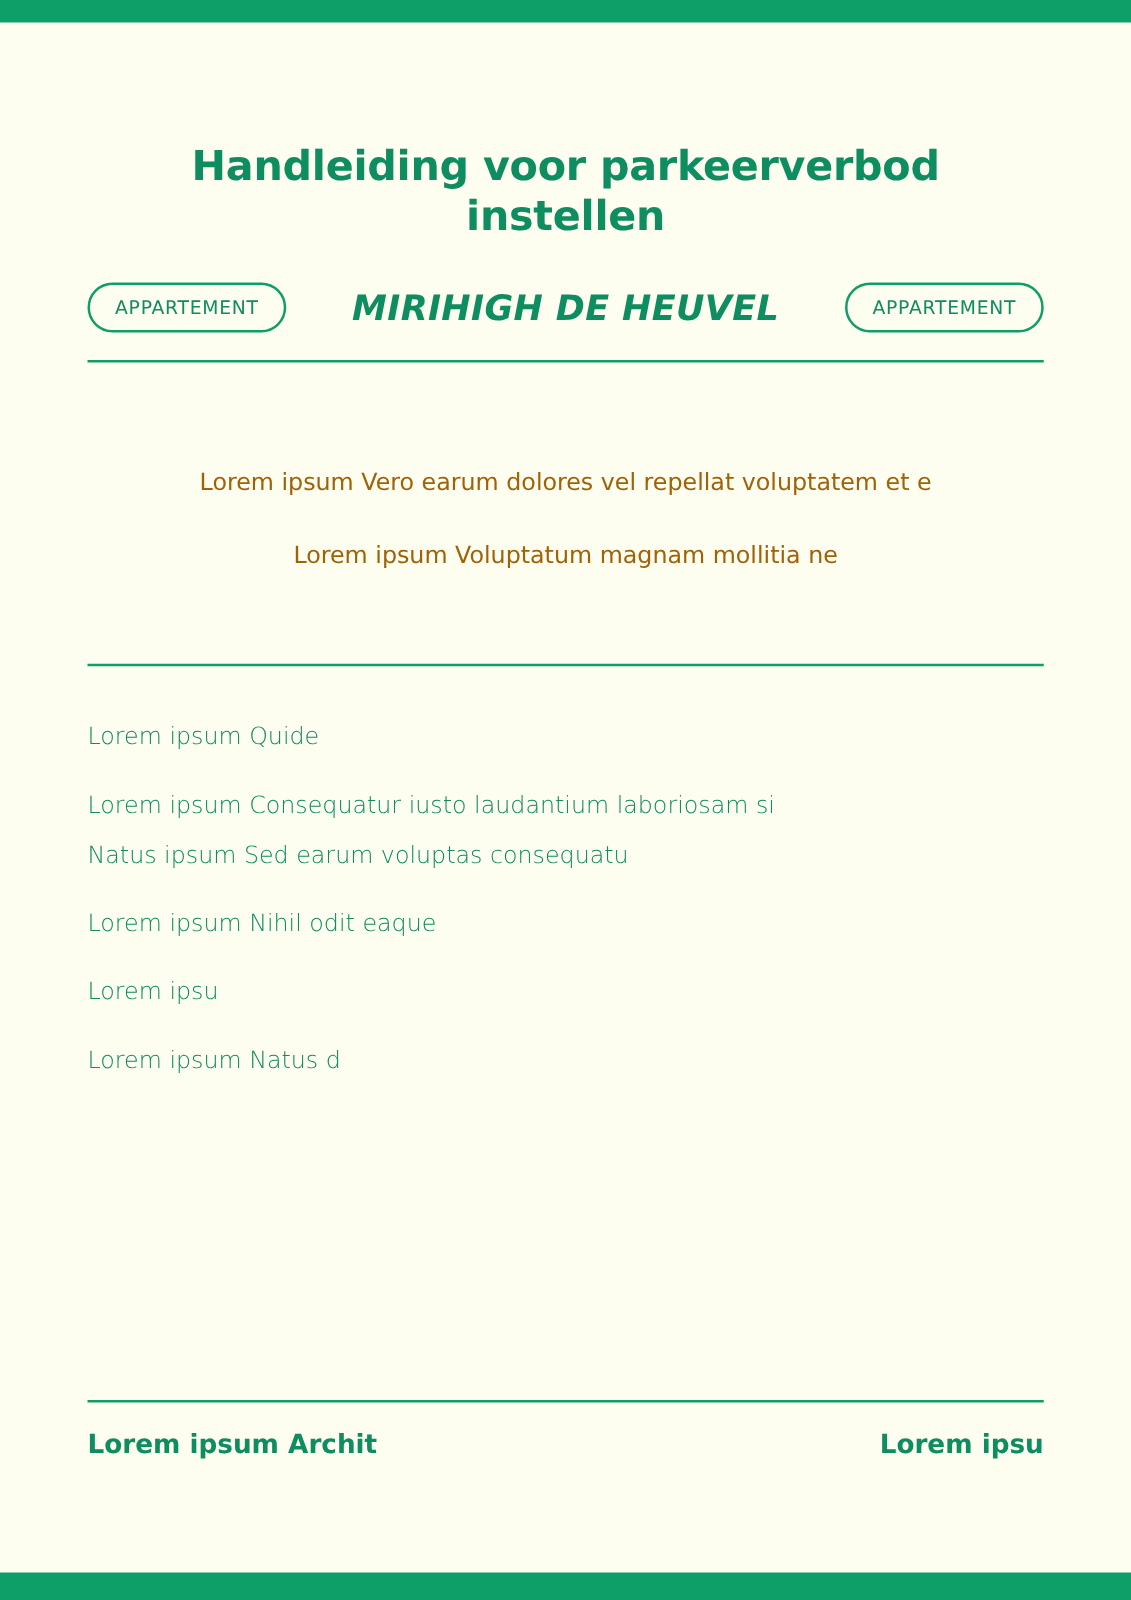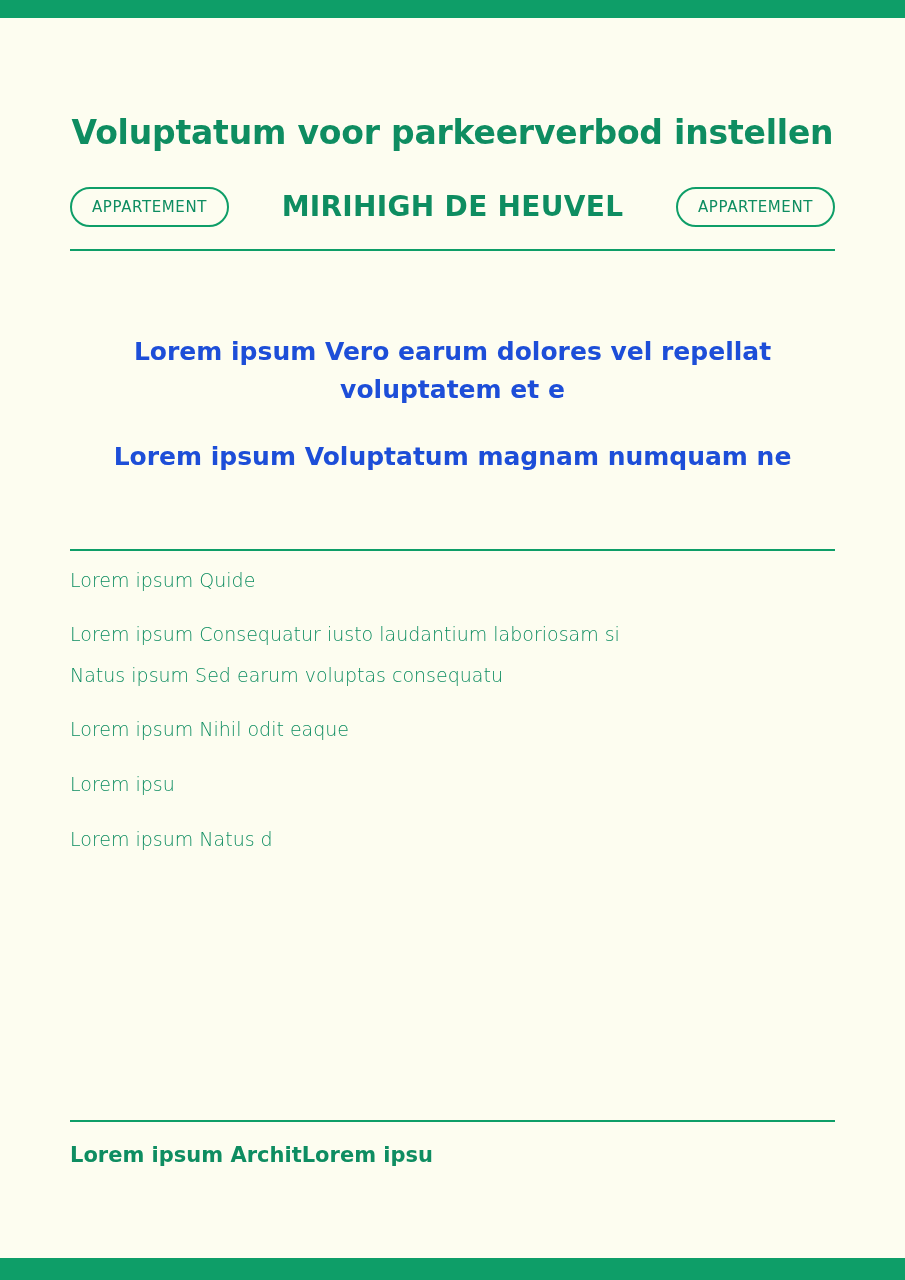--- a/index.html
+++ b/index.html
@@ -63,47 +63,48 @@
     background: transparent;
     white-space: nowrap;
   }
   .venue {
     font-size: 28px;
     font-weight: bold;
     color: #0e8d61;
     letter-spacing: 0.3px;
     text-align: center;
     flex: 1;
+    font-style: italic;
   }
   .rule {
     height: 2px;
     background: #0e9e68;
     margin-top: 22px;
   }
   .intro {
     margin-top: 82px;
     text-align: center;
   }
   .intro p {
     margin: 0 0 28px 0;
-    font-size: 25px;
+    font-size: 19px;
     line-height: 1.55;
-    color: #1d4ed8;
-    font-weight: 700;
+    color: #a16207;
+    font-weight: 400;
   }
   .intro p.wide {
     padding: 0 12px;
   }
   .rule-mid {
     height: 2px;
     background: #0e9e68;
     margin-top: 72px;
   }
   .list {
-    margin-top: 16px;
+    margin-top: 43px;
   }
   .list-item {
     font-size: 19px;
     font-weight: 300;
     color: #0e8d61;
     line-height: 1.45;
     margin-bottom: 27px;
   }
   .list-item.tight {
     margin-bottom: 13px;
@@ -115,48 +116,49 @@
     top: 1102px;
     height: 2px;
     background: #0e9e68;
   }
   .footer {
     position: absolute;
     left: 70px;
     right: 70px;
     top: 1125px;
     display: flex;
+    justify-content: space-between;
     align-items: baseline;
   }
   .footer div {
     font-size: 21px;
     font-weight: bold;
     color: #0e8d61;
   }
 </style>
 </head>
 <body>
 
 <div class="bar-top"></div>
 
 <div class="page">
 
-  <h1 class="title">Voluptatum voor parkeerverbod instellen</h1>
+  <h1 class="title">Handleiding voor parkeerverbod instellen</h1>
 
   <div class="subheader">
     <div class="pill">APPARTEMENT</div>
     <div class="venue">MIRIHIGH DE HEUVEL</div>
     <div class="pill">APPARTEMENT</div>
   </div>
 
   <div class="rule"></div>
 
   <div class="intro">
     <p>Lorem ipsum Vero earum dolores vel repellat voluptatem et e</p>
-    <p>Lorem ipsum Voluptatum magnam numquam ne</p>
+    <p>Lorem ipsum Voluptatum magnam mollitia ne</p>
   </div>
 
   <div class="rule-mid"></div>
 
   <div class="list">
     <div class="list-item">Lorem ipsum Quide</div>
     <div class="list-item tight">Lorem ipsum Consequatur iusto laudantium laboriosam si</div>
     <div class="list-item">Natus ipsum Sed earum voluptas consequatu</div>
     <div class="list-item">Lorem ipsum Nihil odit eaque</div>
     <div class="list-item">Lorem ipsu</div>

